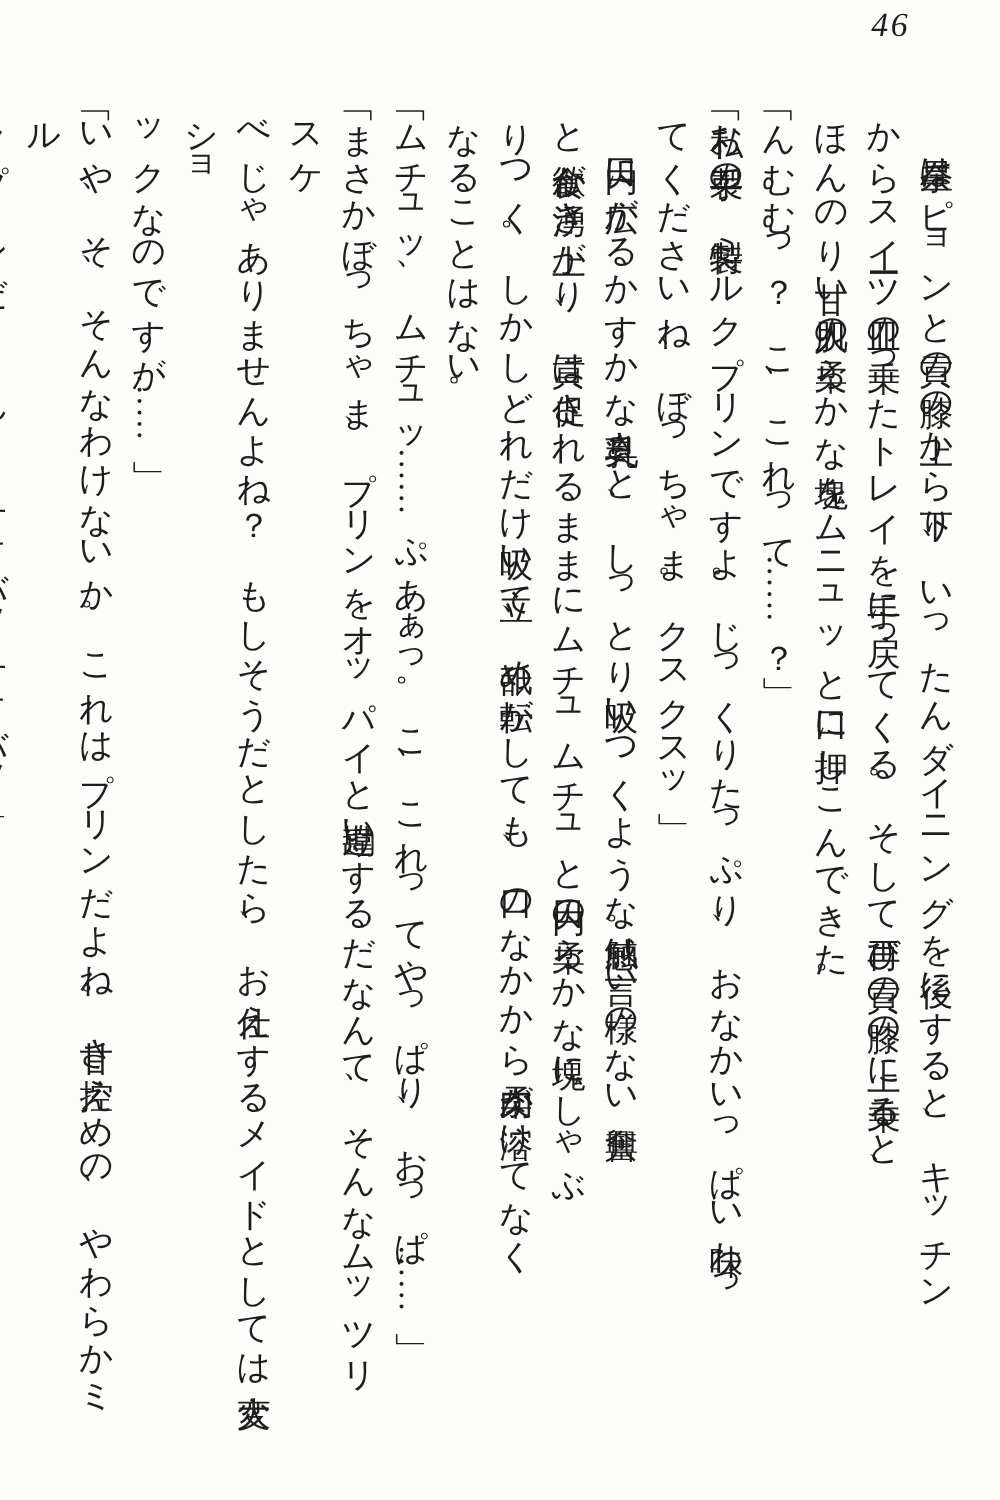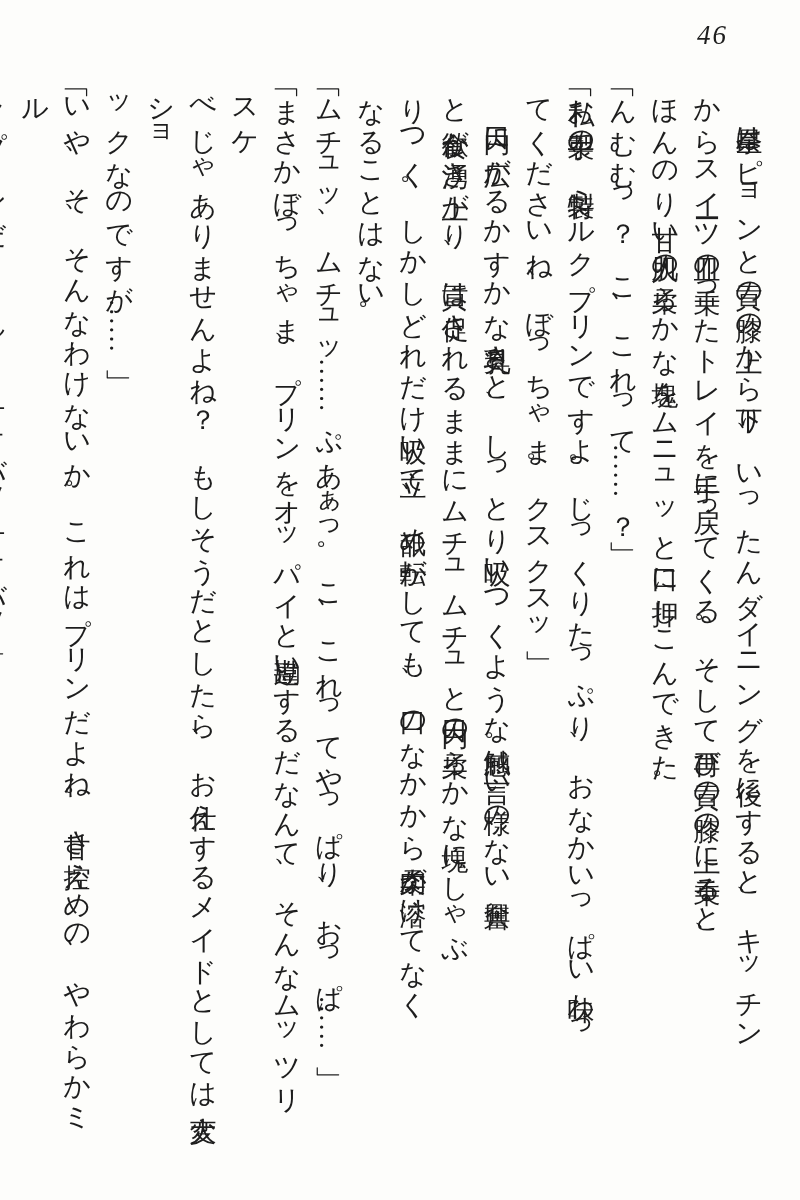--- a/index.html
+++ b/index.html
@@ -12,21 +12,21 @@
     color: var(--text, #1d1d1d);
     font-family: "Liberation Serif", "DejaVu Serif", serif;
     overflow: hidden;
   }
   .page {
     position: absolute;
     inset: 0;
   }
   .page-number {
     position: absolute;
-    top: 21px;
+    top: 6px;
     left: 697px;
     font-size: 27px;
     font-style: italic;
     letter-spacing: 2px;
     line-height: 1.1;
   }
   .text-block {
     position: absolute;
     top: 80px;
     right: 30px;

